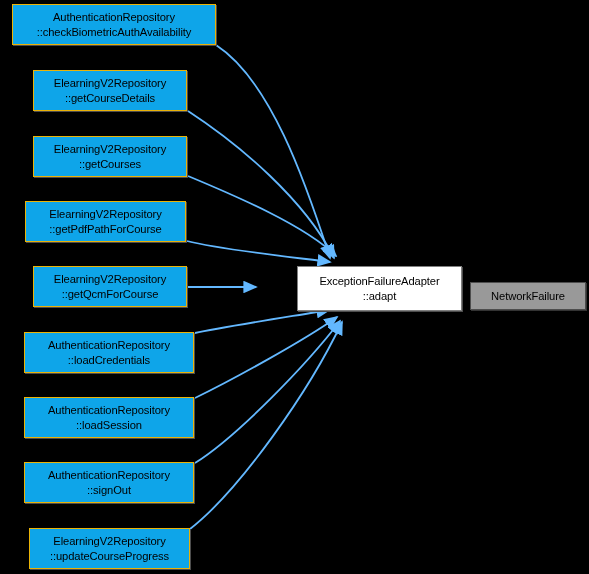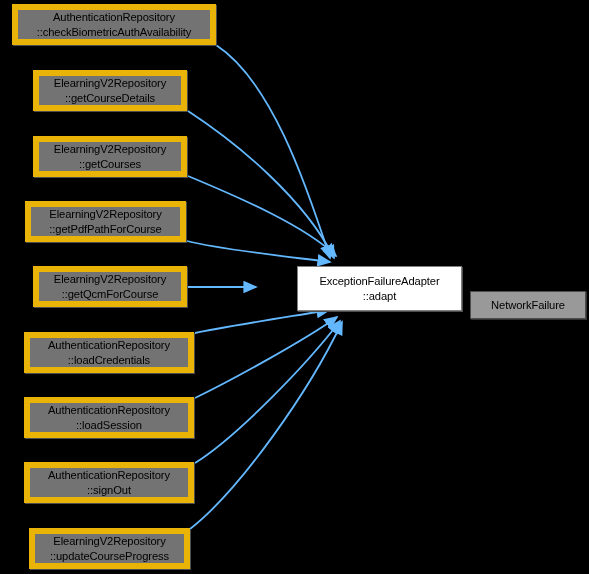--- a/index.html
+++ b/index.html
@@ -26,22 +26,22 @@
   .node {
     position: absolute;
     box-sizing: border-box;
     display: flex;
     align-items: center;
     justify-content: center;
     text-align: center;
     font-size: 11.2px;
     line-height: 14.5px;
     color: #000000;
-    background: #737373;
-    border: 6px solid #eab308;
+    background: #0ea5e9;
+    border: 1px solid #eab308;
     box-shadow: 1px 1px 0 0 #4d4d4d;
     white-space: pre;
     letter-spacing: -0.1px;
   }
   .node.current {
     background: #ffffff;
     border: 1px solid #808080;
   }
   .node.highlight {
     background: #999999;
@@ -112,17 +112,17 @@
   <div class="node" style="left: 29px; top: 528px; width: 161px; height: 41px;">
     <span class="node-label">ElearningV2Repository
 ::updateCourseProgress</span>
   </div>
 
   <div class="node current" id="node-adapt" style="left: 263px; top: 266px; width: 165px; height: 45px; margin-left: 34px;">
     <span class="node-label">ExceptionFailureAdapter
 ::adapt</span>
   </div>
 
-  <div class="node highlight" id="node-network-failure" style="left: 470px; top: 291px; width: 116px; height: 28px;">
+  <div class="node highlight" id="node-network-failure" style="left: 470px; top: 282px; width: 116px; height: 28px;">
     <span class="node-label">NetworkFailure</span>
   </div>
 
 </div>
 
 </body></html>

